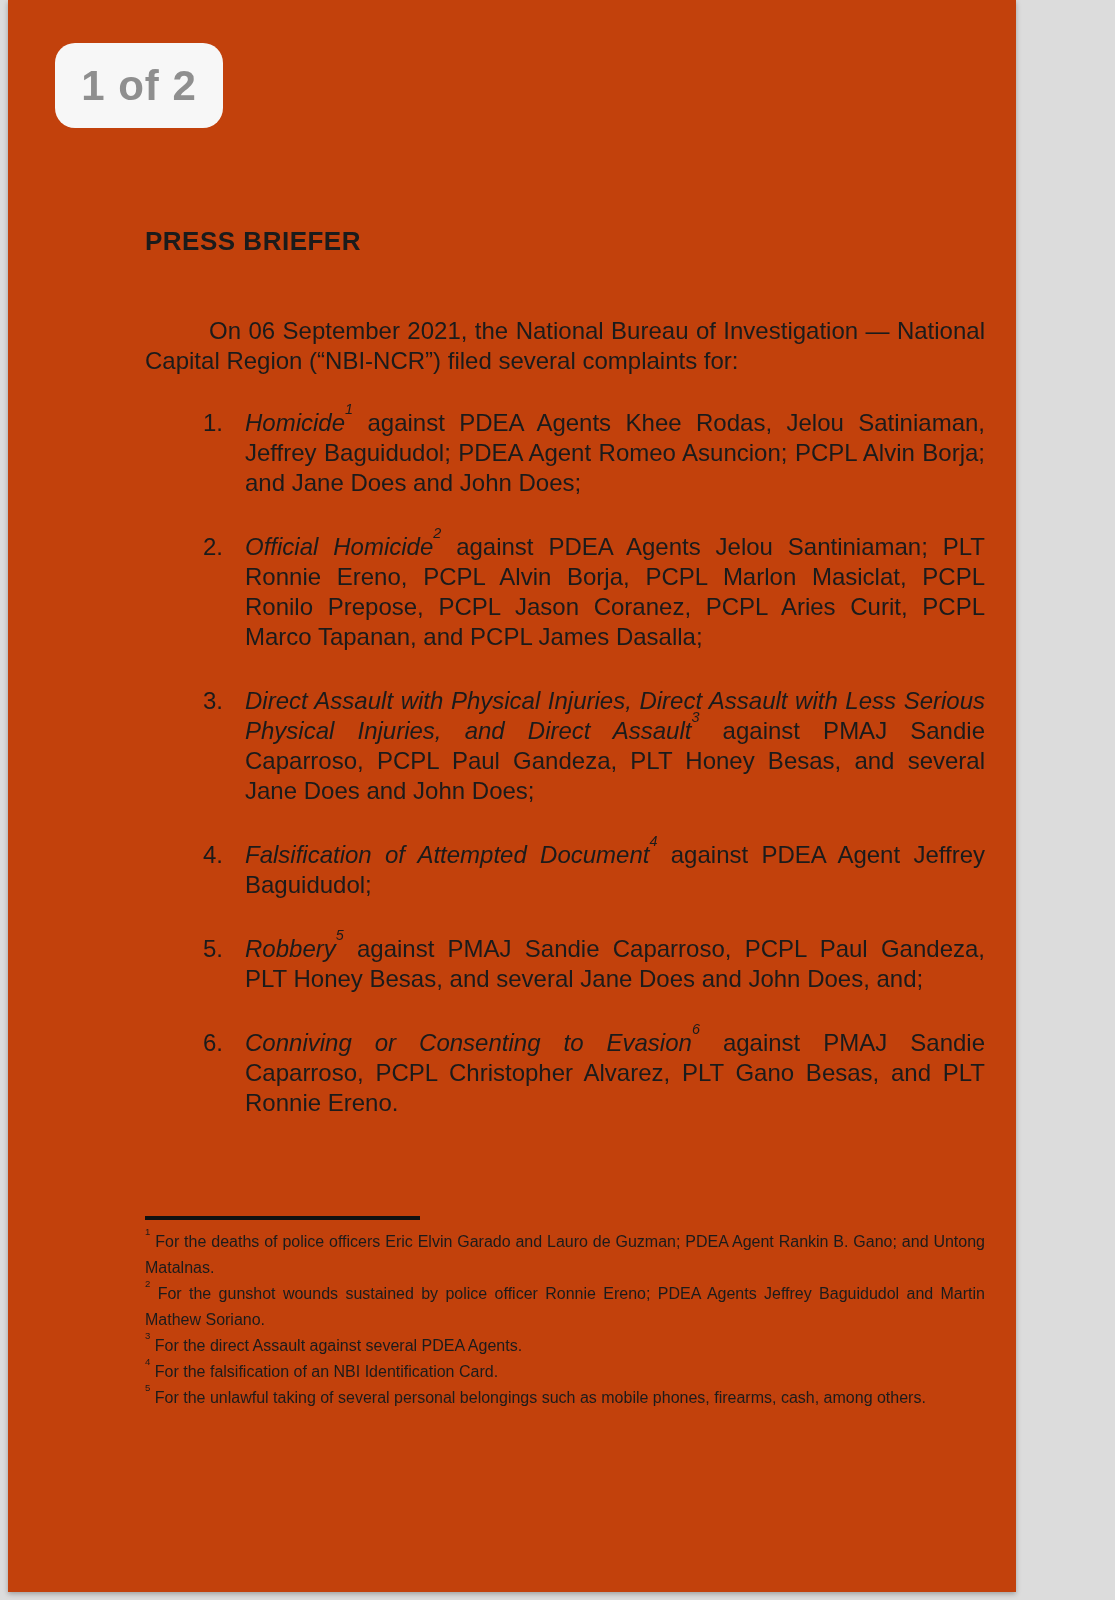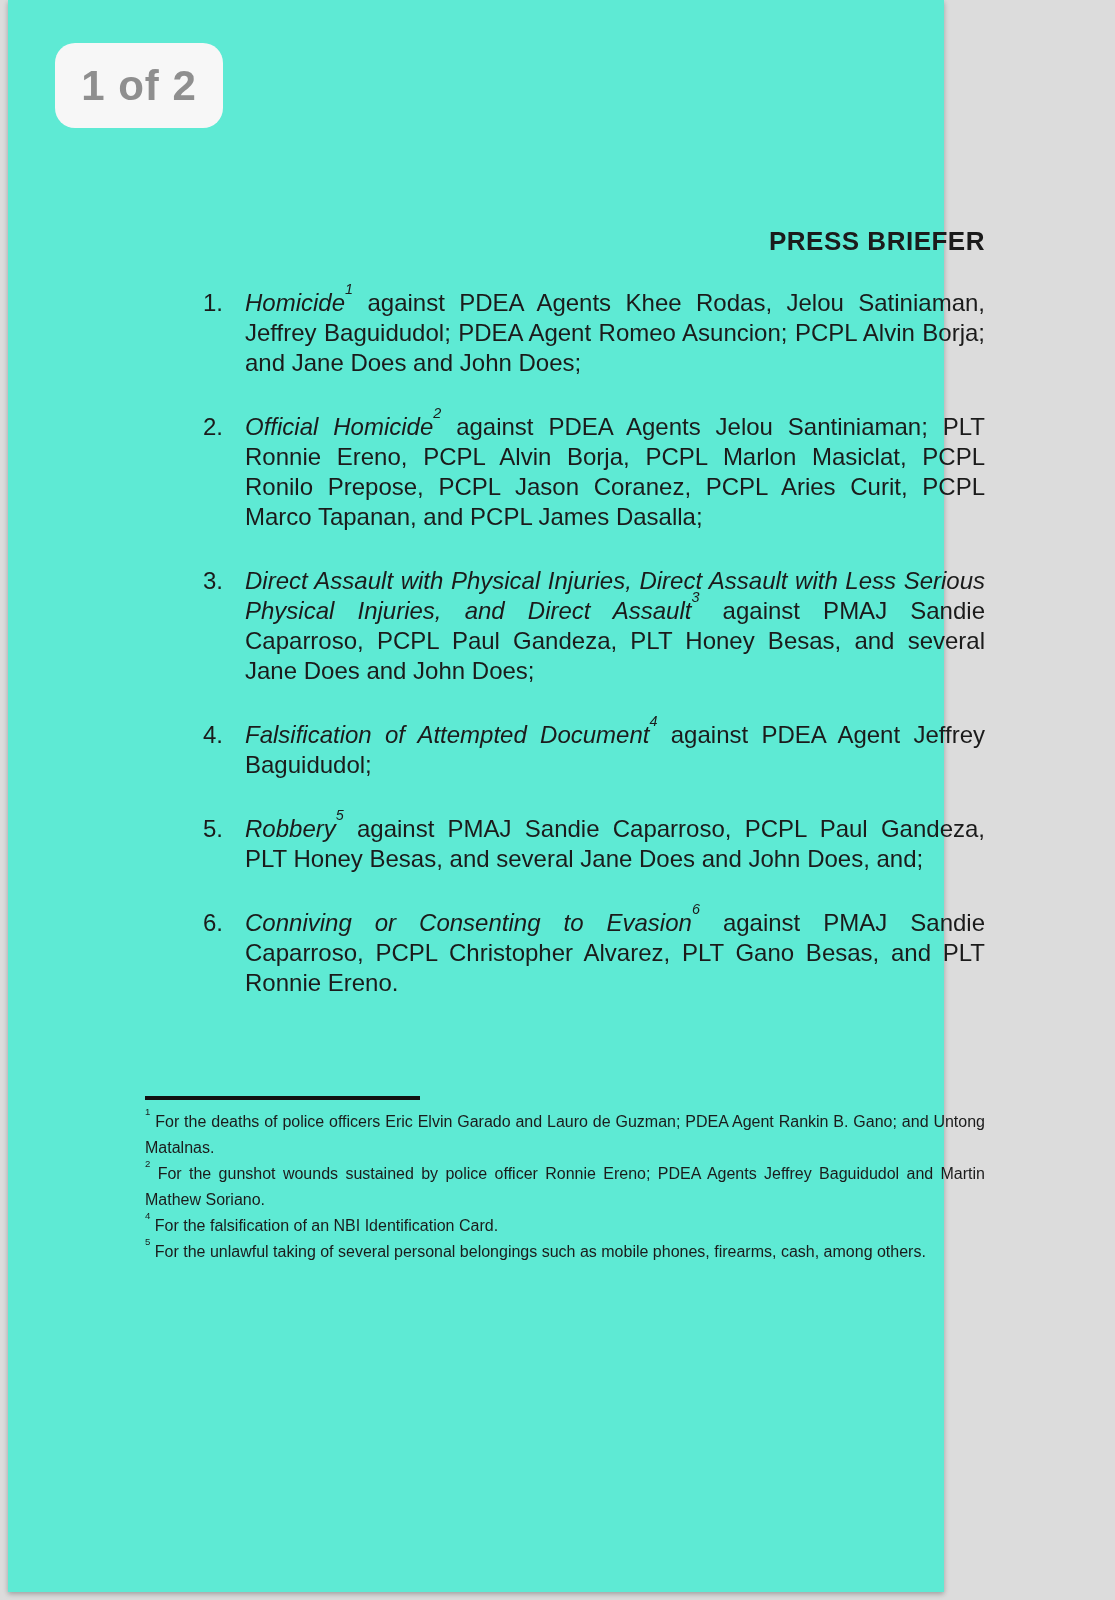--- a/index.html
+++ b/index.html
@@ -8,23 +8,23 @@
     width: 1115px;
     height: 1600px;
     overflow: hidden;
     background: #dcdcdc;
     font-family: "Liberation Sans", sans-serif;
   }
   .page {
     position: absolute;
     left: 8px;
     top: 0;
-    width: 936px;
+    width: 1008px;
     height: 1592px;
-    background: #5eead4;
+    background: #c2410c;
     box-shadow: 0 2px 5px rgba(0,0,0,0.28);
   }
   .badge {
     position: absolute;
     left: 47px;
     top: 43px;
     width: 168px;
     height: 85px;
     border-radius: 20px;
     background: #f7f7f7;
@@ -38,21 +38,21 @@
   }
   .content {
     position: absolute;
     left: 137px;
     top: 0;
     width: 840px;
     color: #1b1b1b;
   }
   .doc-title {
     margin-top: 226px;
-    text-align: right;
+    text-align: left;
     font-size: 26px;
     font-weight: bold;
     line-height: 30px;
     letter-spacing: 0.5px;
   }
   .intro {
     margin: 60px 0 0 0;
     font-size: 24px;
     line-height: 30px;
     text-align: justify;
@@ -105,20 +105,21 @@
 <div class="page">
 
   <div class="badge">
     <span>1 of 2</span>
   </div>
 
   <div class="content">
 
     <div class="doc-title">PRESS BRIEFER</div>
 
+    <p class="intro">On 06 September 2021, the National Bureau of Investigation — National Capital Region (“NBI-NCR”) filed several complaints for:</p>
 
     <div class="charge-list">
 
       <div class="item">
         <span class="item-number">1.</span>
         <em>Homicide</em><sup>1</sup><span> against PDEA Agents Khee Rodas, Jelou Satiniaman, Jeffrey Baguidudol; PDEA Agent Romeo Asuncion; PCPL Alvin Borja; and Jane Does and John Does;</span>
       </div>
 
       <div class="item">
         <span class="item-number">2.</span>
@@ -150,20 +151,23 @@
     <div class="footnotes">
       <div class="fn-rule"></div>
 
       <div class="footnote">
         <sup>1</sup> <span>For the deaths of police officers Eric Elvin Garado and Lauro de Guzman; PDEA Agent Rankin B. Gano; and Untong Matalnas.</span>
       </div>
       <div class="footnote">
         <sup>2</sup> <span>For the gunshot wounds sustained by police officer Ronnie Ereno; PDEA Agents Jeffrey Baguidudol and Martin Mathew Soriano.</span>
       </div>
       <div class="footnote">
+        <sup>3</sup> <span>For the direct Assault against several PDEA Agents.</span>
+      </div>
+      <div class="footnote">
         <sup>4</sup> <span>For the falsification of an NBI Identification Card.</span>
       </div>
       <div class="footnote">
         <sup>5</sup> <span>For the unlawful taking of several personal belongings such as mobile phones, firearms, cash, among others.</span>
       </div>
     </div>
 
   </div>
 </div>
 

